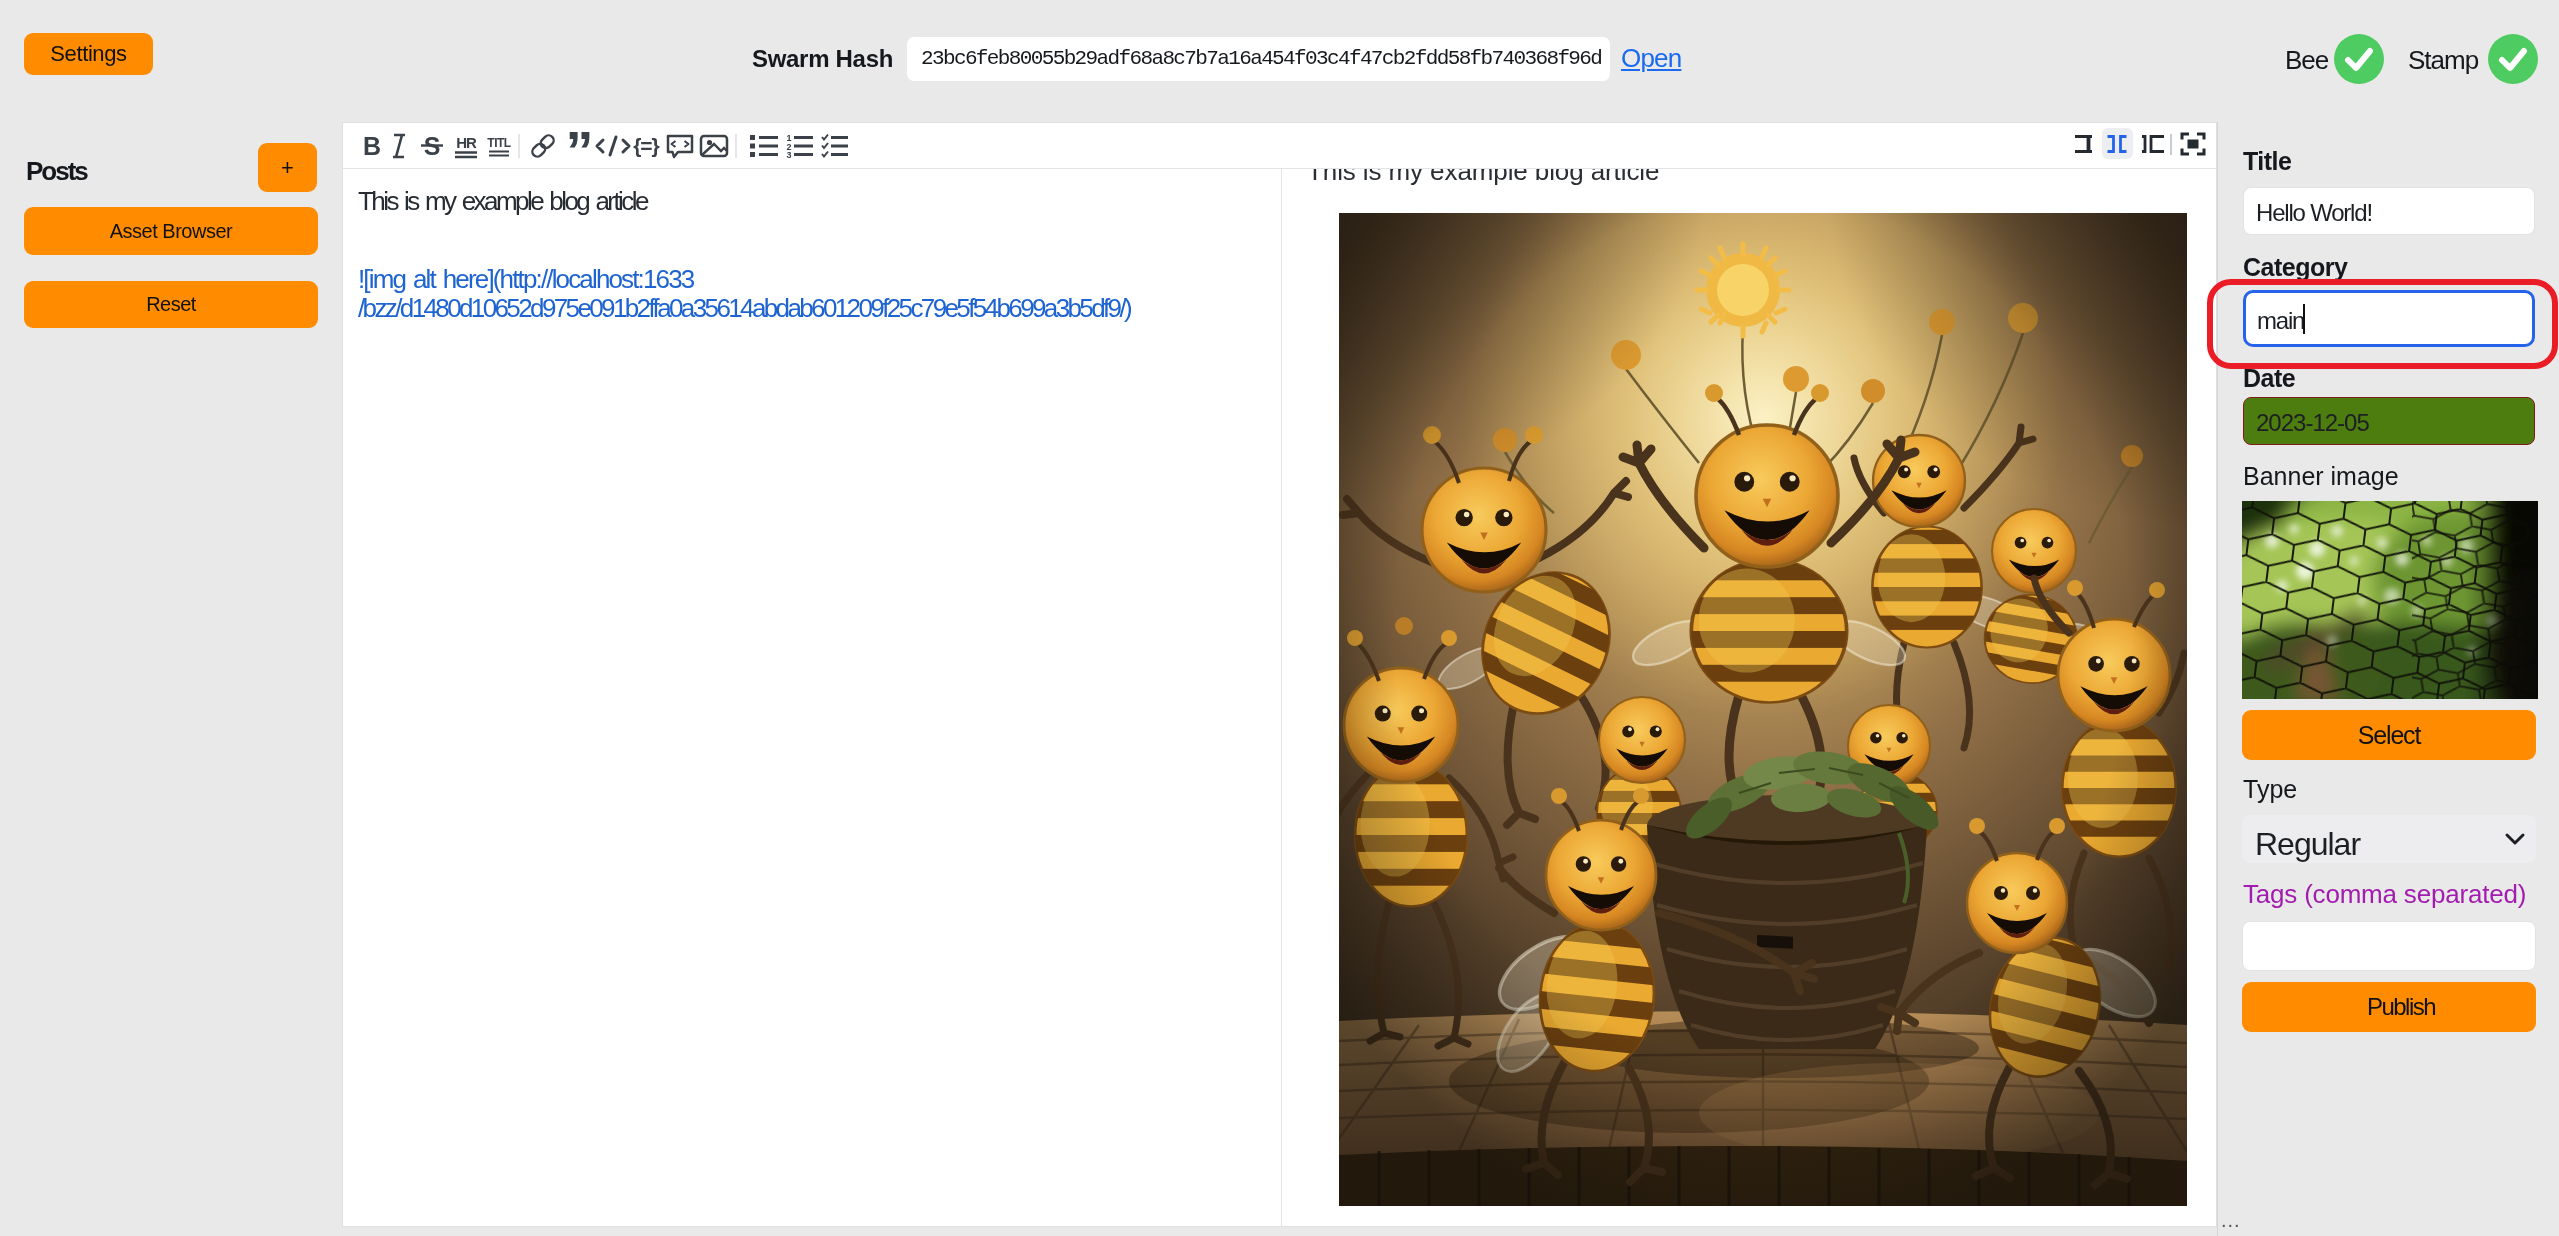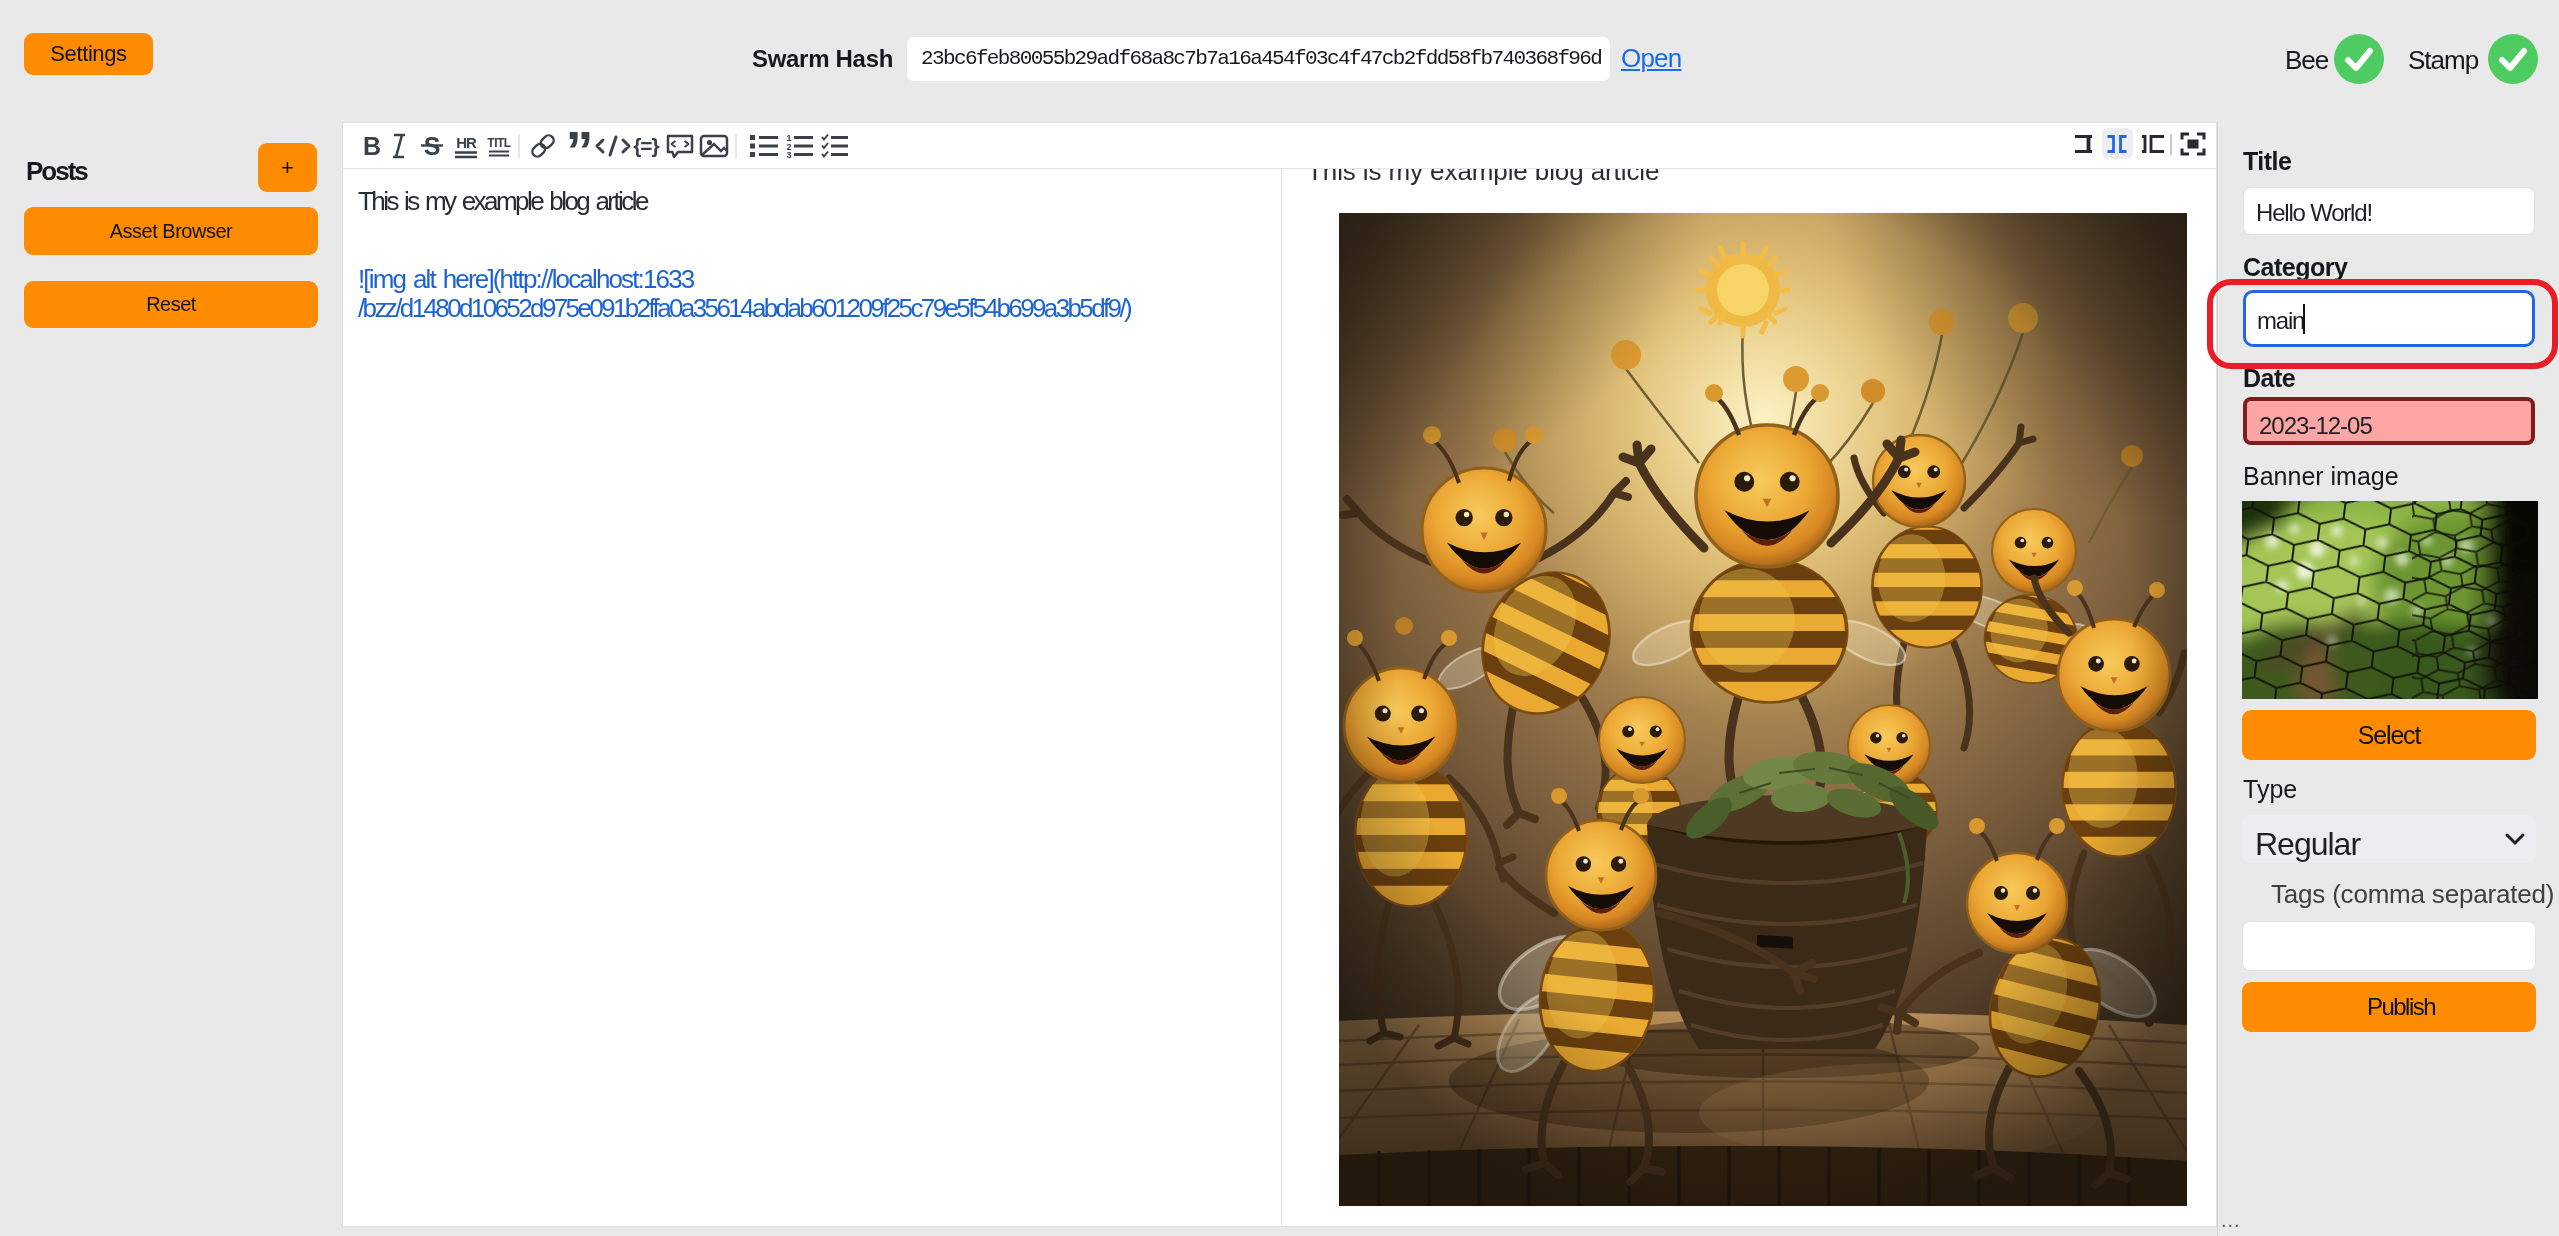--- a/index.html
+++ b/index.html
@@ -373,21 +373,21 @@
 
 <div class="abs" style="left:2243px;top:253px;font-size:25px;letter-spacing:-0.5px;font-weight:bold;color:#15181c;">Category</div>
 <div class="abs" style="left:2243px;top:290px;width:292px;height:57px;background:#fff;border:3px solid #2563eb;border-radius:10px;padding-left:40px;">
   <div class="abs" style="left:11px;top:14px;font-size:24px;letter-spacing:-1.2px;color:#1c2024;">main</div>
   <div class="abs" style="left:57px;top:11px;width:2px;height:30px;background:#111;"></div>
 </div>
 
 <div class="abs" style="left:2207px;top:279px;width:351px;height:90px;border:6px solid #ea1c25;border-radius:24px;"></div>
 
 <div class="abs" style="left:2243px;top:364px;font-size:25px;letter-spacing:-0.5px;font-weight:bold;color:#15181c;">Date</div>
-<div class="abs" style="left:2243px;top:397px;width:292px;height:48px;background:#fca5a5;border:4px solid #7f1d1d;border-radius:8px;">
+<div class="abs" style="left:2243px;top:397px;width:292px;height:48px;background:#4d7c0f;border:1px solid #7f1d1d;border-radius:8px;">
   <div class="abs" style="left:12px;top:11px;font-size:24px;letter-spacing:-1px;color:#1c2024;">2023-12-05</div>
 </div>
 
 <div class="abs" style="left:2243px;top:462px;font-size:25px;color:#15181c;">Banner image</div>
 <div class="abs" style="left:2242px;top:501px;width:296px;height:198px;">
 <svg width="296" height="198" viewBox="0 0 296 198">
   <defs>
     <filter id="bb1" x="-60%" y="-60%" width="220%" height="220%">
           <feGaussianBlur stdDeviation="9"></feGaussianBlur>
         </filter>
@@ -448,16 +448,16 @@
 <div class="abs btn" style="left:2242px;top:710px;width:294px;height:50px;font-size:25px;letter-spacing:-1.2px;">Select</div>
 
 <div class="abs" style="left:2243px;top:775px;font-size:25px;color:#15181c;">Type</div>
 <div class="abs" style="left:2242px;top:815px;width:294px;height:48px;background:#ededef;border-radius:8px;">
   <div class="abs" style="left:13px;top:11px;font-size:32px;letter-spacing:-1px;color:#1c2024;">Regular</div>
   <svg class="abs" style="left:262px;top:16px;" width="22" height="16" viewBox="0 0 22 16">
       <path d="M3 4 L11 12 L19 4" stroke="#1c2024" stroke-width="3" fill="none" stroke-linecap="round" stroke-linejoin="round"></path>
     </svg>
 </div>
 
-<div class="abs" style="left:2243px;top:879px;font-size:26px;letter-spacing:-0.2px;color:#404040;margin-left:28px;">Tags (comma separated)</div>
+<div class="abs" style="left:2243px;top:879px;font-size:26px;letter-spacing:-0.2px;color:#a21caf;">Tags (comma separated)</div>
 <div class="abs" style="left:2242px;top:921px;width:294px;height:50px;background:#fff;border:1px solid #e2e2e5;border-radius:8px;"></div>
 
 <div class="abs btn" style="left:2242px;top:982px;width:294px;height:50px;font-size:24px;letter-spacing:-1.5px;padding-left:24px;">Publish</div>
 
 </body></html>

